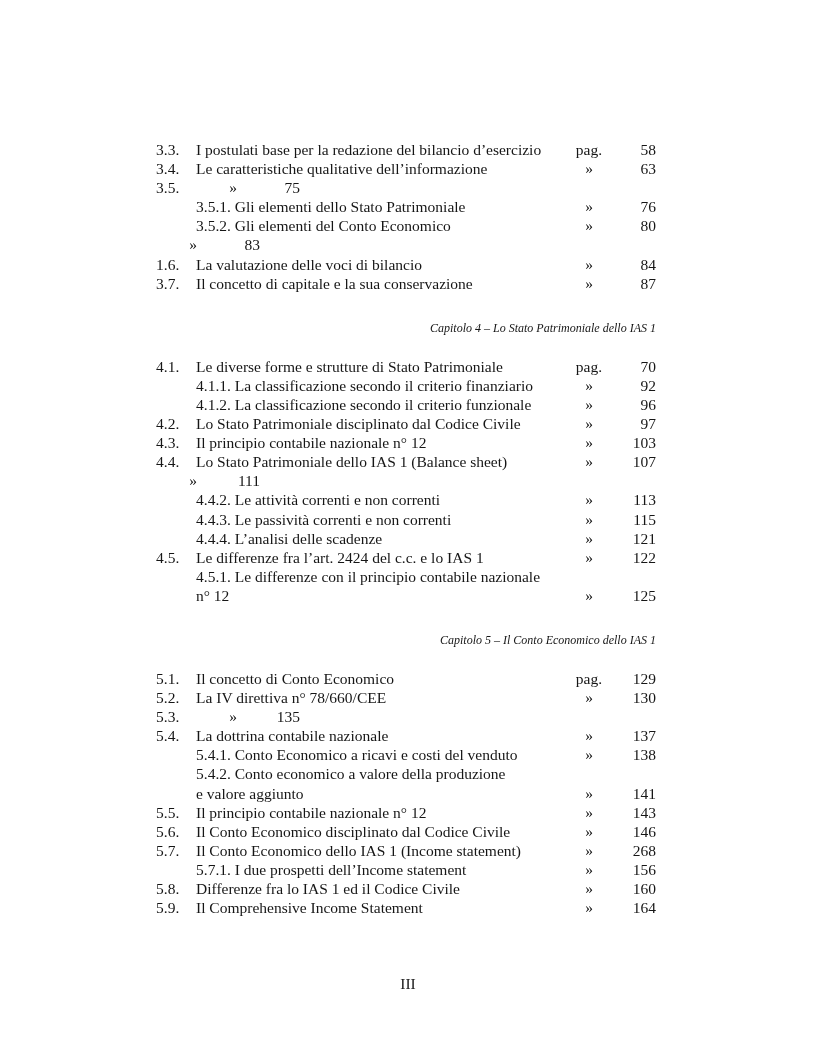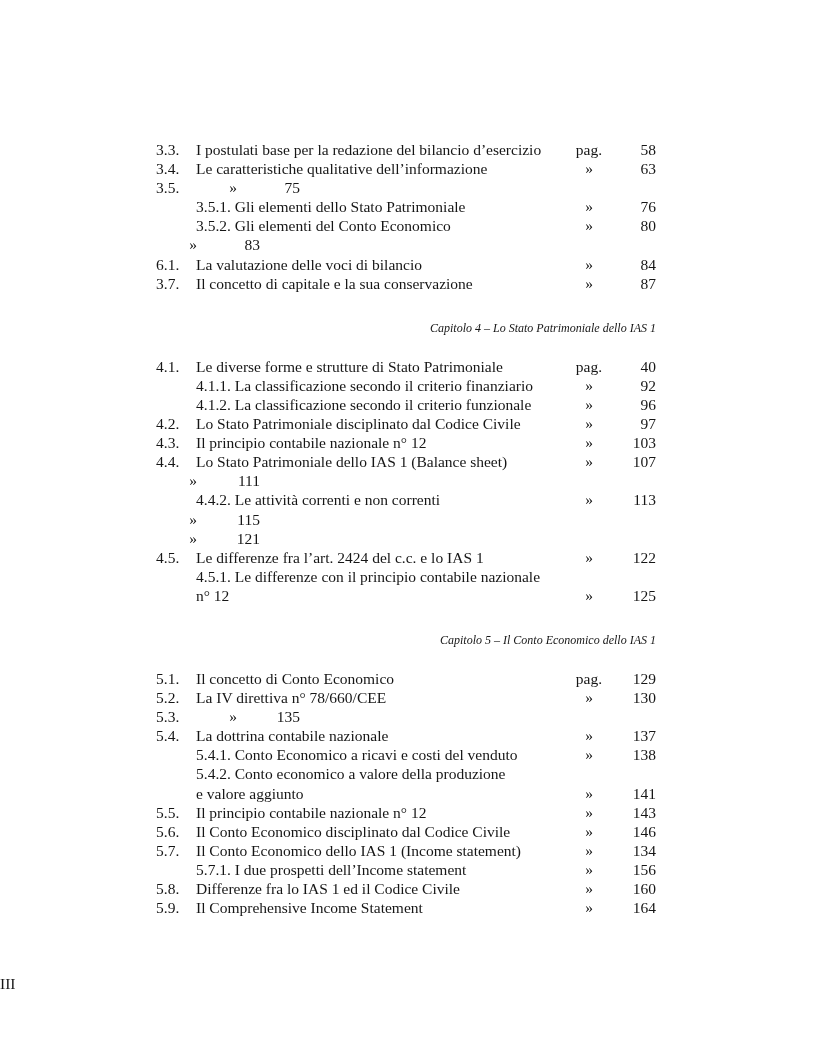--- a/index.html
+++ b/index.html
@@ -103,20 +103,21 @@
   .it { }
 
   .spacer-before-chapter { height: 26px; }
   .spacer-after-chapter { height: 19px; }
 
   .folio {
     position: absolute;
     left: 0;
     top: 974px;
     width: 816px;
+    text-align: center;
     font-size: 15.5px;
     line-height: 19px;
   }
 </style>
 </head>
 <body>
 
 <div class="page">
 
   <div class="toc" id="toc-root">
@@ -149,41 +150,41 @@
           <span class="entry-title"><span>3.5.2. Gli elementi del Conto Economico</span></span>
           <span class="entry-pagmark mark">»</span>
           <span class="entry-page">80</span>
         </div>
         <div class="entry sub">
           <span class="entry-num"></span>
           <span class="entry-pagmark mark">»</span>
           <span class="entry-page">83</span>
         </div>
         <div class="entry">
-          <span class="entry-num">6.1.</span>
+          <span class="entry-num">1.6.</span>
           <span class="entry-title"><span>La valutazione delle voci di bilancio</span></span>
           <span class="entry-pagmark mark">»</span>
           <span class="entry-page">84</span>
         </div>
         <div class="entry">
           <span class="entry-num">3.7.</span>
           <span class="entry-title"><span>Il concetto di capitale e la sua conservazione</span></span>
           <span class="entry-pagmark mark">»</span>
           <span class="entry-page">87</span>
         </div>
       </div>
       <div class="group">
         <div class="spacer-before-chapter"></div>
         <div class="chapter-heading">Capitolo 4 – Lo Stato Patrimoniale dello IAS 1</div>
         <div class="spacer-after-chapter"></div>
         <div class="entry">
           <span class="entry-num">4.1.</span>
           <span class="entry-title"><span>Le diverse forme e strutture di Stato Patrimoniale</span></span>
           <span class="entry-pagmark">pag.</span>
-          <span class="entry-page">40</span>
+          <span class="entry-page">70</span>
         </div>
         <div class="entry sub">
           <span class="entry-num"></span>
           <span class="entry-title"><span>4.1.1. La classificazione secondo il criterio finanziario</span></span>
           <span class="entry-pagmark mark">»</span>
           <span class="entry-page">92</span>
         </div>
         <div class="entry sub">
           <span class="entry-num"></span>
           <span class="entry-title"><span>4.1.2. La classificazione secondo il criterio funzionale</span></span>
@@ -214,25 +215,27 @@
           <span class="entry-page">111</span>
         </div>
         <div class="entry sub">
           <span class="entry-num"></span>
           <span class="entry-title"><span>4.4.2. Le attività correnti e non correnti</span></span>
           <span class="entry-pagmark mark">»</span>
           <span class="entry-page">113</span>
         </div>
         <div class="entry sub">
           <span class="entry-num"></span>
+          <span class="entry-title"><span>4.4.3. Le passività correnti e non correnti</span></span>
           <span class="entry-pagmark mark">»</span>
           <span class="entry-page">115</span>
         </div>
         <div class="entry sub">
           <span class="entry-num"></span>
+          <span class="entry-title"><span>4.4.4. L’analisi delle scadenze</span></span>
           <span class="entry-pagmark mark">»</span>
           <span class="entry-page">121</span>
         </div>
         <div class="entry">
           <span class="entry-num">4.5.</span>
           <span class="entry-title"><span>Le differenze fra l’art. 2424 del c.c. e lo IAS 1</span></span>
           <span class="entry-pagmark mark">»</span>
           <span class="entry-page">122</span>
         </div>
         <div class="entry sub">
@@ -302,21 +305,21 @@
         <div class="entry">
           <span class="entry-num">5.6.</span>
           <span class="entry-title"><span>Il Conto Economico disciplinato dal Codice Civile</span></span>
           <span class="entry-pagmark mark">»</span>
           <span class="entry-page">146</span>
         </div>
         <div class="entry">
           <span class="entry-num">5.7.</span>
           <span class="entry-title"><span>Il Conto Economico dello IAS 1 (</span><span class="it">Income statement</span><span>)</span></span>
           <span class="entry-pagmark mark">»</span>
-          <span class="entry-page">134</span>
+          <span class="entry-page">268</span>
         </div>
         <div class="entry sub">
           <span class="entry-num"></span>
           <span class="entry-title"><span>5.7.1. I due prospetti dell’</span><span class="it">Income statement</span></span>
           <span class="entry-pagmark mark">»</span>
           <span class="entry-page">156</span>
         </div>
         <div class="entry">
           <span class="entry-num">5.8.</span>
           <span class="entry-title"><span>Differenze fra lo IAS 1 ed il Codice Civile</span></span>

